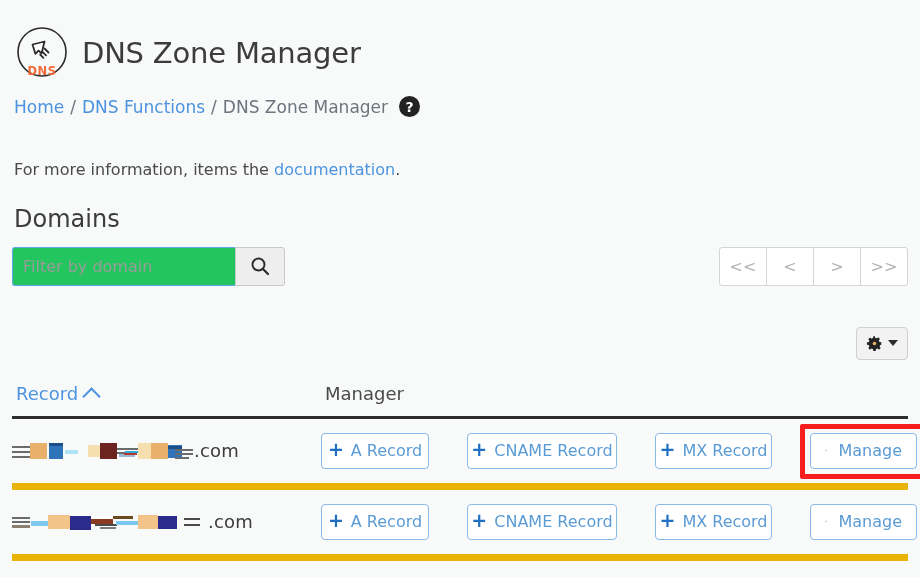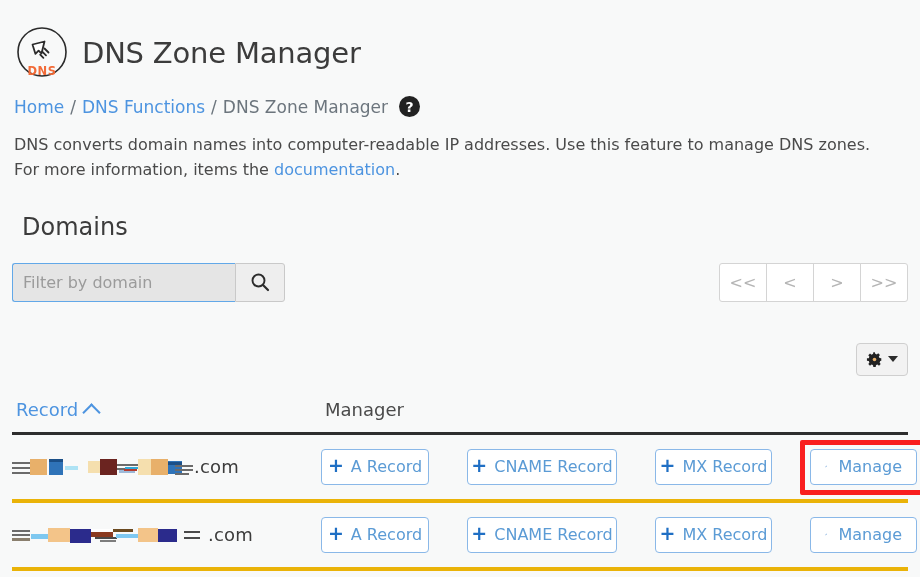--- a/index.html
+++ b/index.html
@@ -93,40 +93,40 @@
     color: #4d94e0;
     text-decoration: none;
   }
 
   
   .section-title {
     font-size: 24px;
     font-weight: 400;
     color: #3c3c3c;
     padding: 22px 0 0 2px;
-    margin: 8px;
+    margin: 0;
   }
 
   .filter-row {
     position: relative;
     padding-top: 14px;
     height: 44px;
   }
   .search-group {
     display: flex;
     align-items: stretch;
     width: 273px;
     height: 39px;
   }
   .search-input {
     flex: 1;
     border: 1px solid #62a8e8;
     border-right: none;
     border-radius: 3px 0 0 3px;
-    background: #e5e5e5;
+    background: #22c55e;
     font-size: 16px;
     color: #333;
     padding: 0 10px;
     outline: none;
     font-family: "DejaVu Sans", "Liberation Sans", sans-serif;
     box-sizing: border-box;
   }
   .search-input::placeholder {
     color: #9b9b9b;
     opacity: 1;
@@ -237,21 +237,21 @@
     width: 11px;
     height: 11px;
     border-top: 2.6px solid #4d94e0;
     border-right: 2.6px solid #4d94e0;
     transform: rotate(-45deg);
     position: relative;
     top: 3px;
   }
   table.domains td {
     padding: 0;
-    border-bottom: 4px solid #eab308;
+    border-bottom: 7px solid #eab308;
     height: 64px;
     vertical-align: middle;
   }
   td.cell-domain {
     padding-left: 4px;
     font-size: 18px;
     color: #3c3c3c;
   }
   .domain-wrap {
     display: flex;
@@ -353,21 +353,20 @@
   <div class="breadcrumb">
     <a href="#">Home</a>
     <span class="sep">/</span>
     <a href="#">DNS Functions</a>
     <span class="sep">/</span>
     <span class="current">DNS Zone Manager</span>
     <span class="help-icon">?</span>
   </div>
 
   <div class="description">
-    <span>DNS converts domain names into computer-readable IP addresses. Use this feature to manage DNS zones.</span>
     <br>
     <span>For more information, items the </span><a href="#">documentation</a><span>.</span>
   </div>
 
   <h2 class="section-title">Domains</h2>
 
   <div class="filter-row">
     <div class="search-group">
       <input class="search-input" type="text" placeholder="Filter by domain" style="">
       <button class="search-btn">

